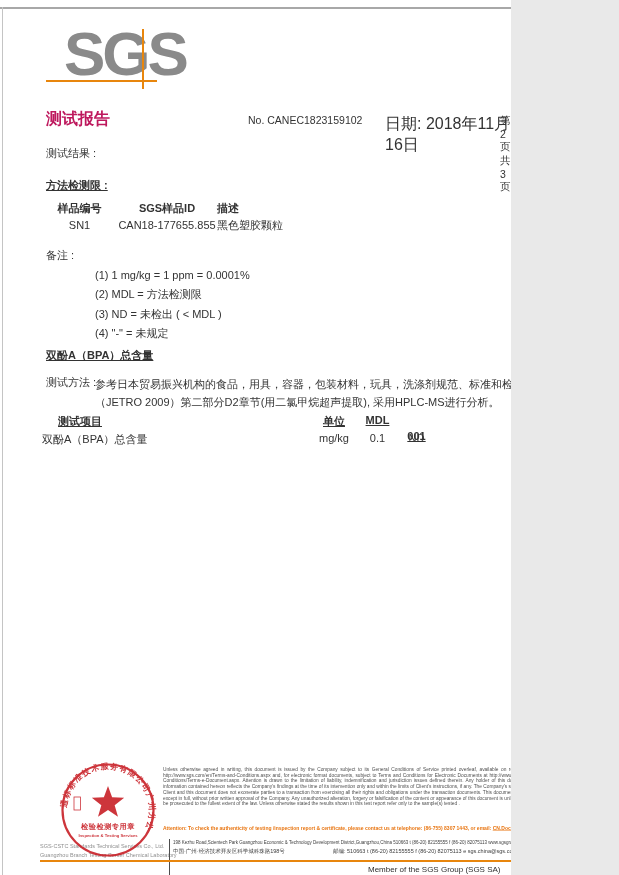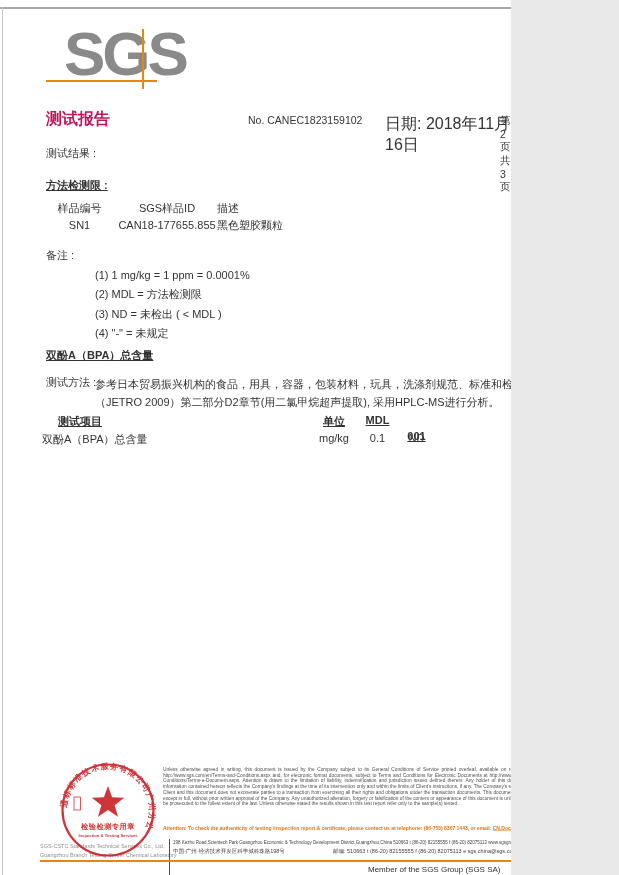--- a/index.html
+++ b/index.html
@@ -19,21 +19,21 @@
   .title{left:46px;top:109px;font-size:16px;font-weight:bold;color:#be185d;}
   .report-no{left:200px;top:114px;font-size:10.5px;margin-left:48px;}
   .date{left:385px;top:114px;font-size:16px;}
   .page-info{left:500px;top:114px;font-size:10.5px;}
   
   .results-label{left:46px;top:146px;}
   .sample-heading{left:46px;top:178px;font-weight:bold;text-decoration:underline;}
   .sample-table{left:42px;top:200px;display:grid;grid-template-columns:75px 100px 170px;
                 line-height:17px;}
   .sample-table .c1,.sample-table .c2{text-align:center;}
-  .sample-table .hd{font-weight:normal;}
+  .sample-table .hd{font-weight:bold;}
   .notes-label{left:46px;top:248px;}
   .notes-list{left:95px;top:266px;line-height:19.4px;}
   .bpa-heading{left:46px;top:348px;font-weight:bold;text-decoration:underline;}
   .method-label{left:46px;top:375px;}
   .method-text{left:95px;top:375px;width:472px;line-height:18px;}
   .rt-hd{font-weight:bold;text-decoration:underline;}
   .rt-item-hd{left:58px;top:414px;}
   .rt-unit-hd{left:310px;top:414px;width:48px;text-align:center;}
   .rt-mdl-hd{left:355px;top:414px;width:45px;text-align:center;}
   .rt-001-hd{left:394px;top:414px;width:45px;text-align:center;margin-top:16px;}

